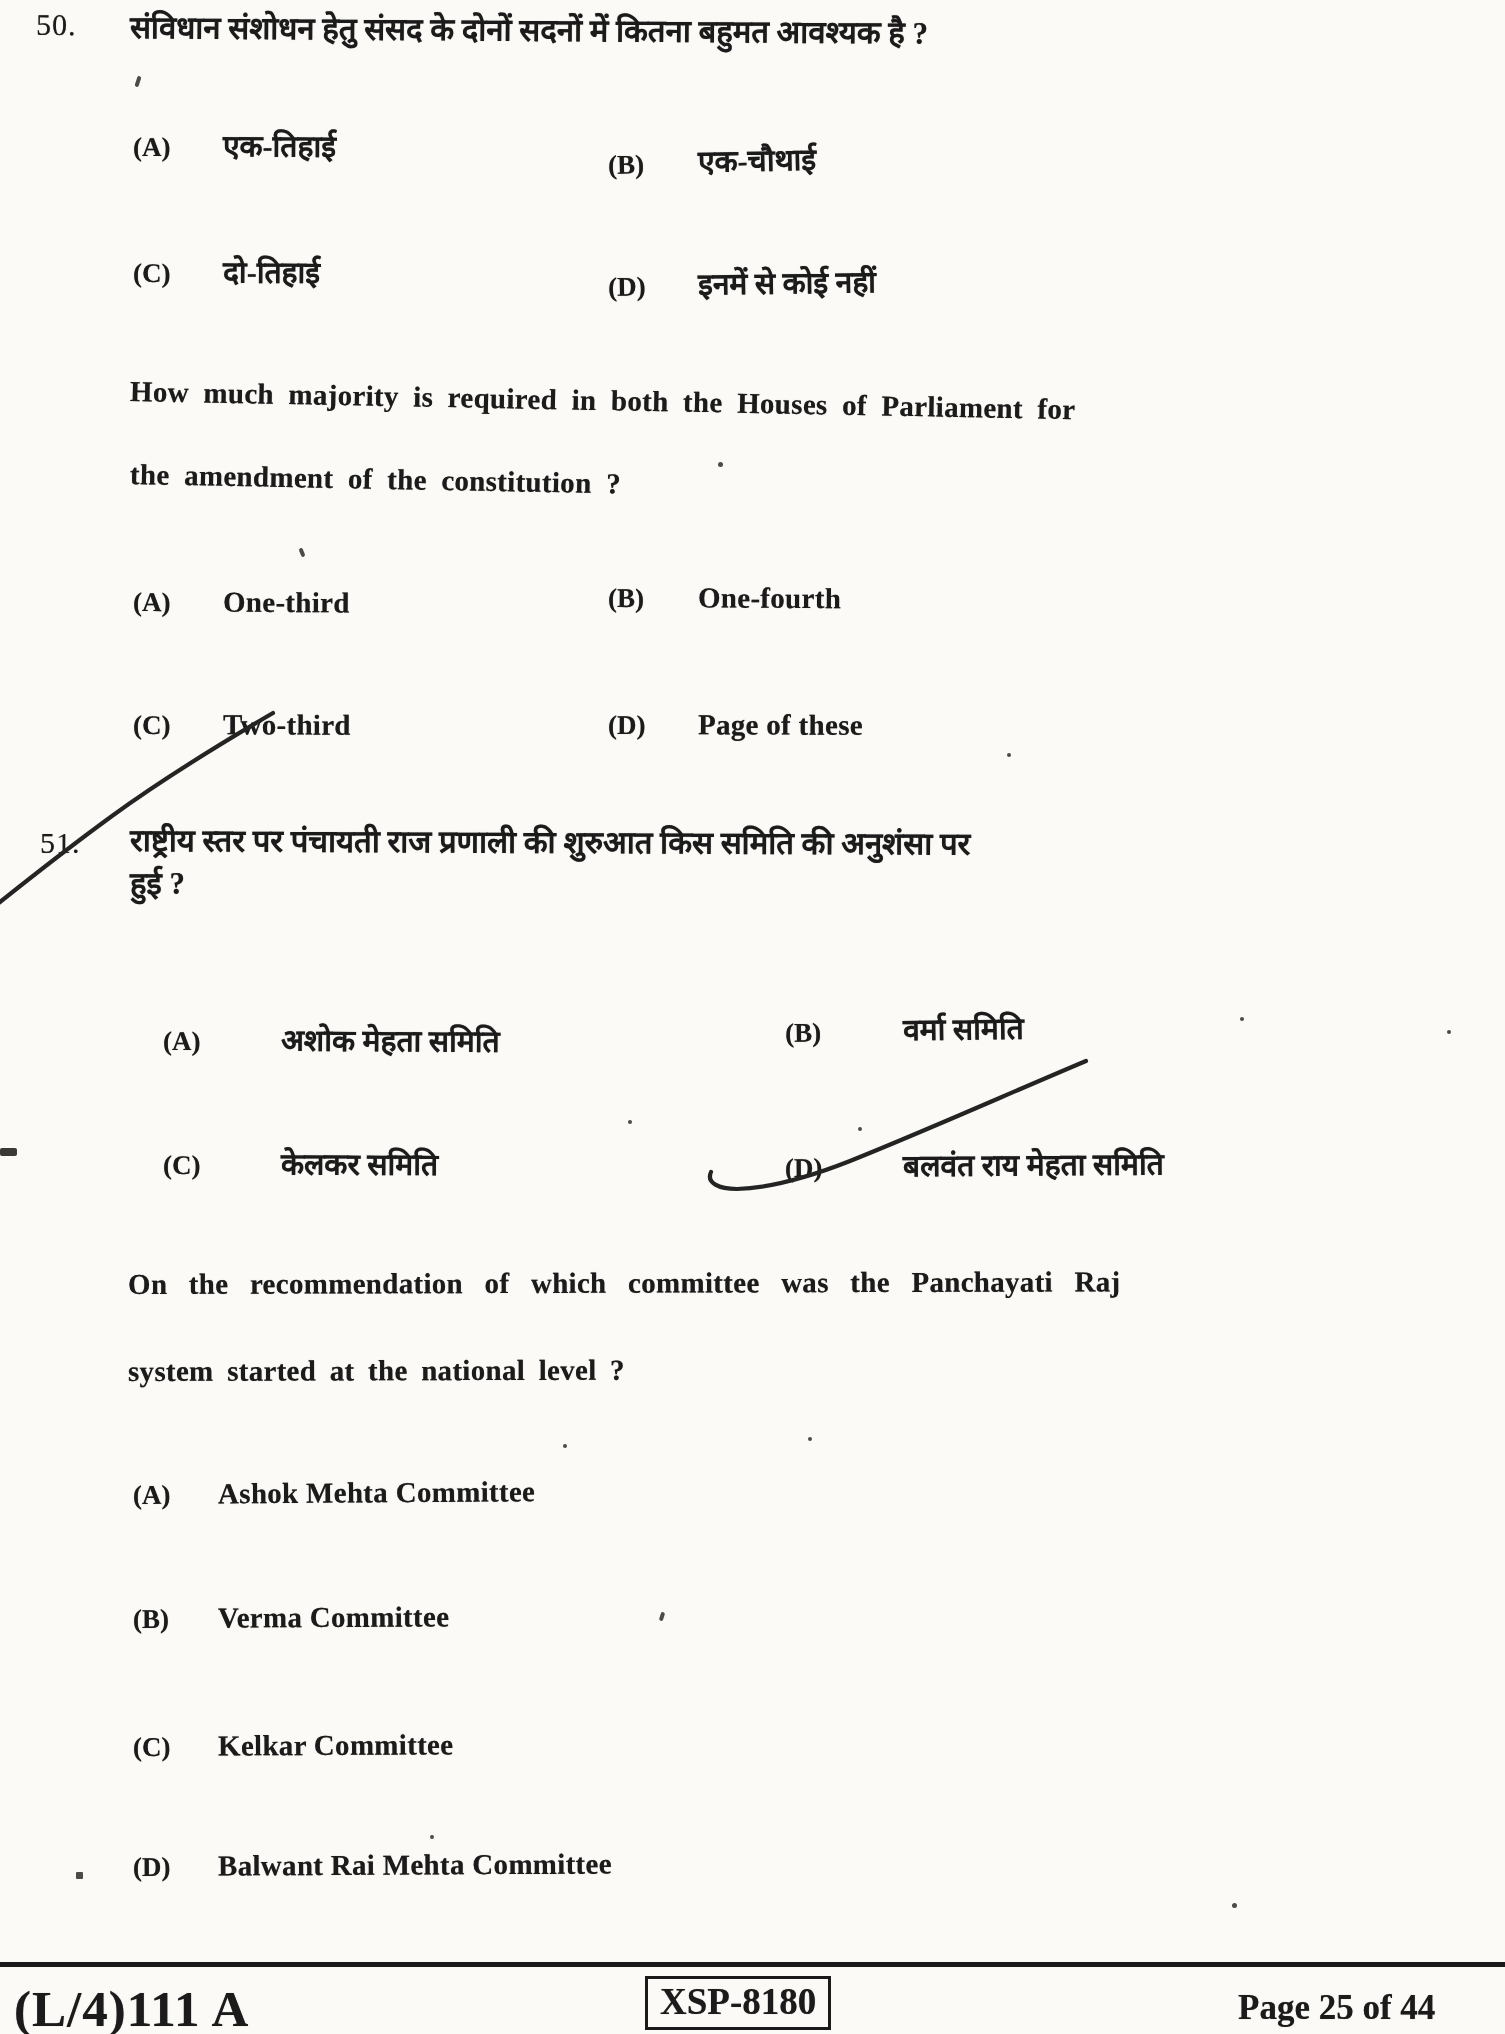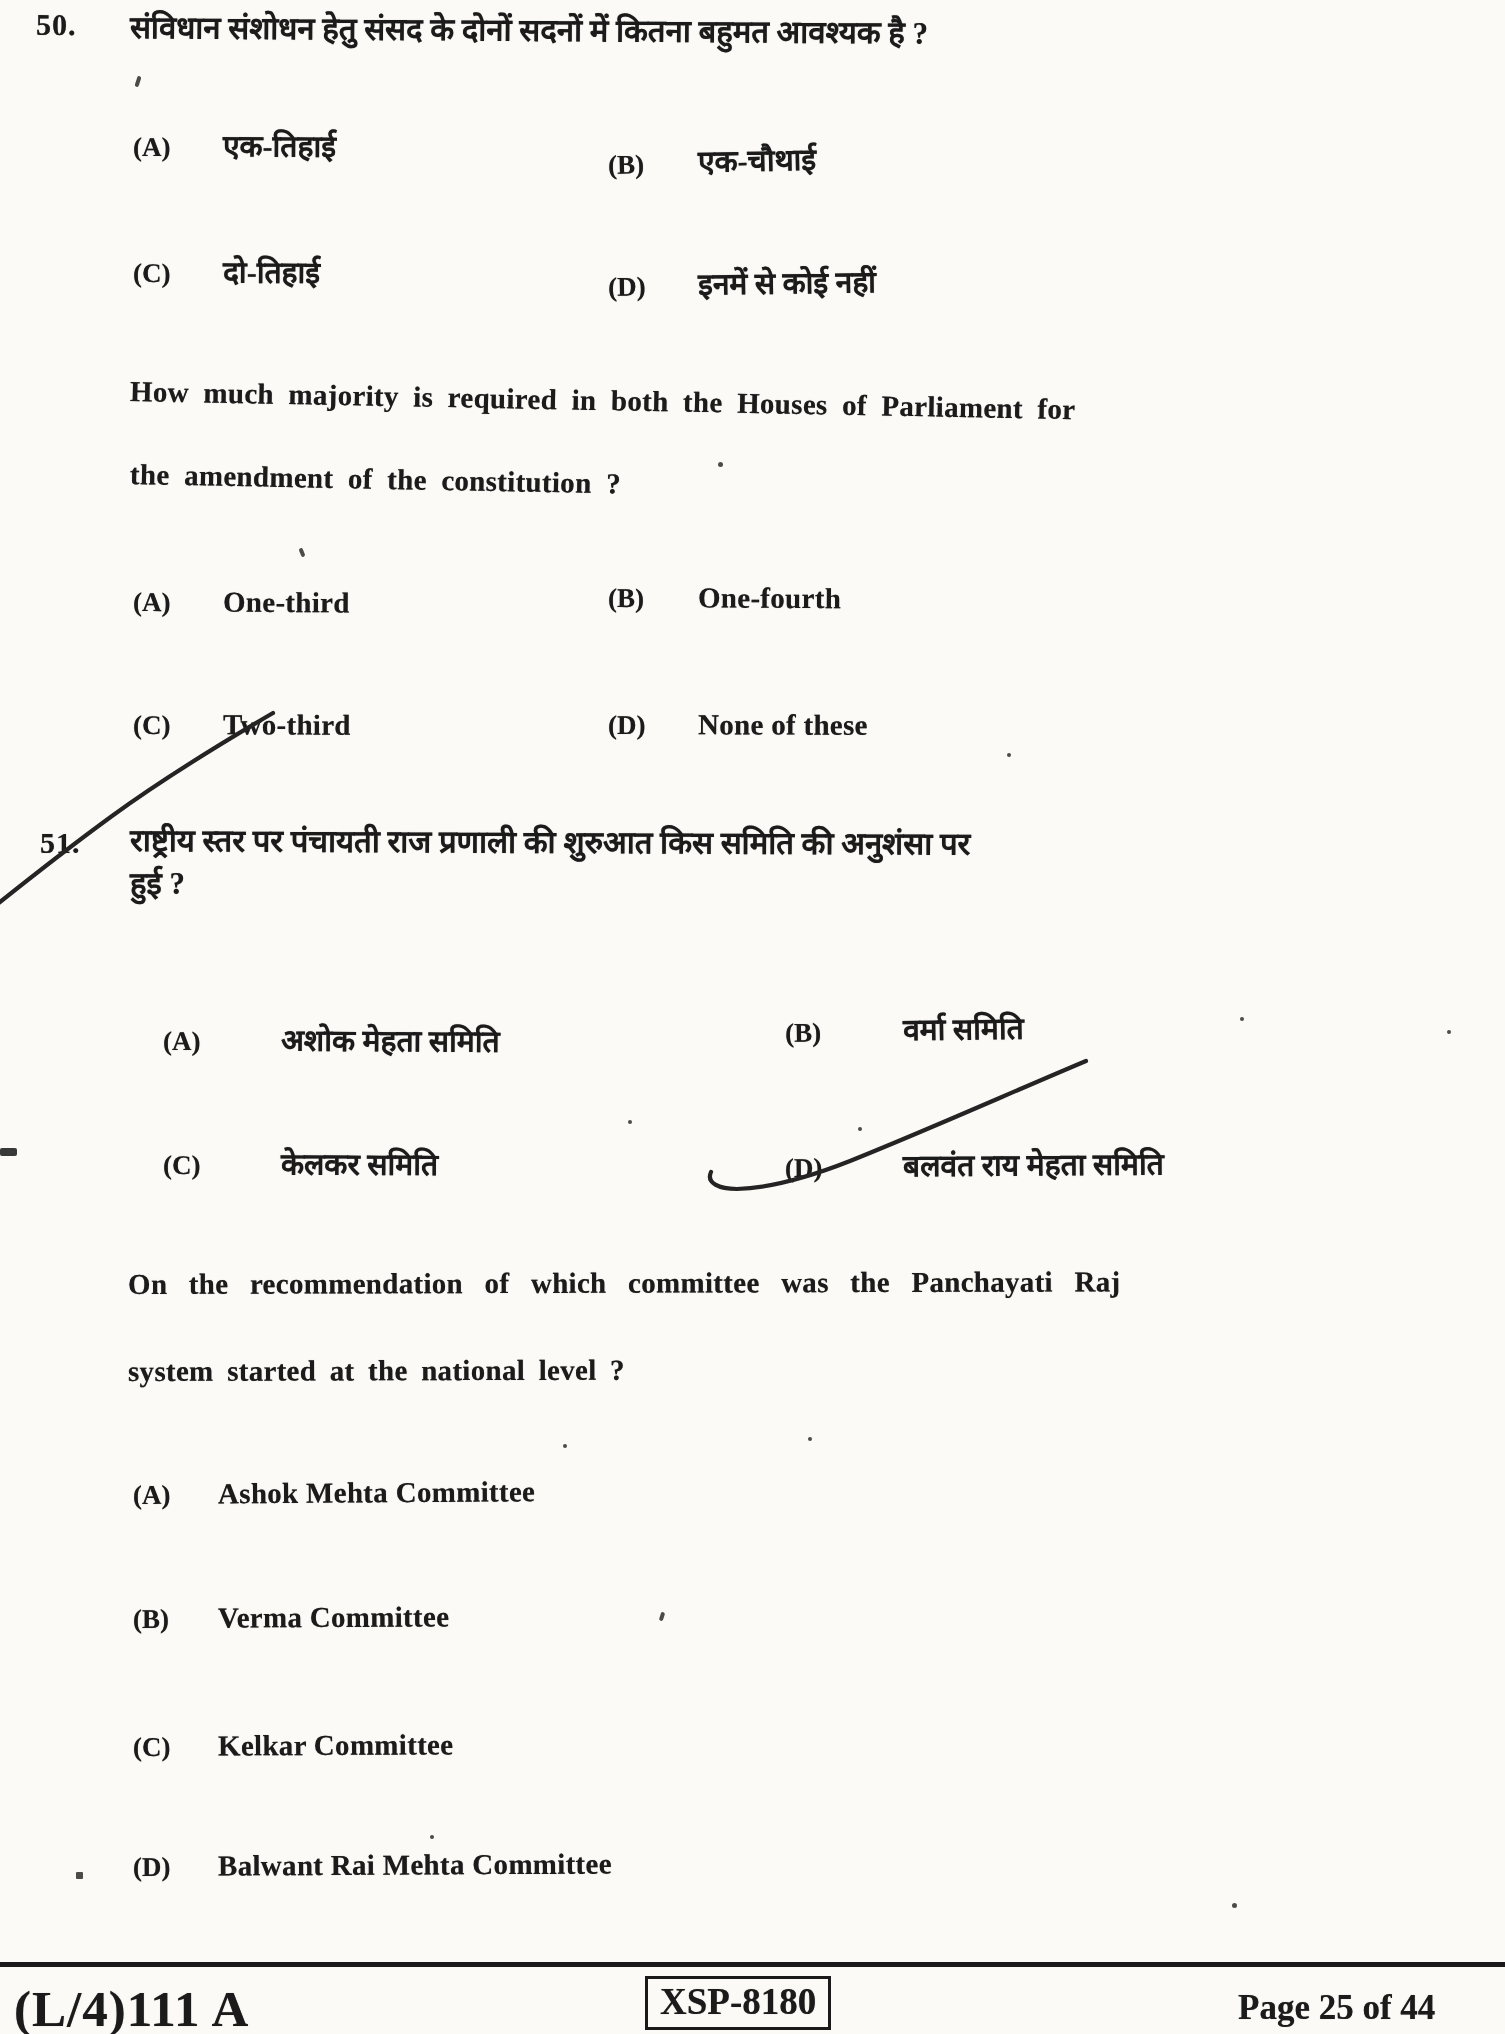--- a/index.html
+++ b/index.html
@@ -3,21 +3,21 @@
 <meta charset="utf-8">
 <style>
   html,body{margin:0;padding:0;background:#dedede;}
   .page{
     position:relative;width:1505px;height:2034px;overflow:hidden;
     background:#fbfaf6;
     color:#1b1b1b;
     font-family:"Liberation Serif","DejaVu Serif",serif;
     text-shadow:0 0 .7px rgba(25,25,25,.6);
   }
-  .qnum{position:absolute;font-size:30px;font-weight:700;letter-spacing:1px;white-space:nowrap;}
+  .qnum{position:absolute;font-size:30px;font-weight:400;letter-spacing:1px;white-space:nowrap;}
   .qline{position:absolute;white-space:nowrap;transform-origin:left center;}
   .hi-q{font-size:31px;font-weight:700;}
   .en-q{font-size:29px;font-weight:700;letter-spacing:.3px;word-spacing:7px;}
   .opt{position:absolute;display:flex;align-items:baseline;white-space:nowrap;transform-origin:left center;}
   .opt .letter{font-size:27px;font-weight:600;min-width:90px;flex:0 0 auto;}
   .opt.lw118 .letter{min-width:118px;}
   .opt.lw85 .letter{min-width:85px;}
   .opt.hi .otext{font-size:30px;font-weight:700;}
   .opt.en .otext{font-size:29px;font-weight:700;letter-spacing:.3px;}
   .pen{position:absolute;left:0;top:0;z-index:5;pointer-events:none;}
@@ -67,21 +67,21 @@
     <div class="opt en" style="left:608px;top:581px;transform:rotate(0.3deg);">
       <span class="letter">(B)</span>
       <span class="otext">One-fourth</span>
     </div>
     <div class="opt en" style="left:133px;top:708px;transform:rotate(0.2deg);">
       <span class="letter">(C)</span>
       <span class="otext">Two-third</span>
     </div>
     <div class="opt en" style="left:608px;top:708px;transform:rotate(0.2deg);">
       <span class="letter">(D)</span>
-      <span class="otext">None of these</span>
+      <span class="otext">Page of these</span>
     </div>
   </div>
 
   <div>
     <span class="qnum" style="left:40px;top:826px;">51.</span>
     <div class="qline hi-q" style="left:130px;top:818px;transform:rotate(0.25deg);">राष्ट्रीय स्तर पर पंचायती राज प्रणाली की शुरुआत किस समिति की अनुशंसा पर</div>
     <div class="qline hi-q" style="left:130px;top:861px;">हुई ?</div>
 
     <div class="opt hi lw118" style="left:163px;top:1018px;transform:rotate(0.3deg);">
       <span class="letter">(A)</span>

